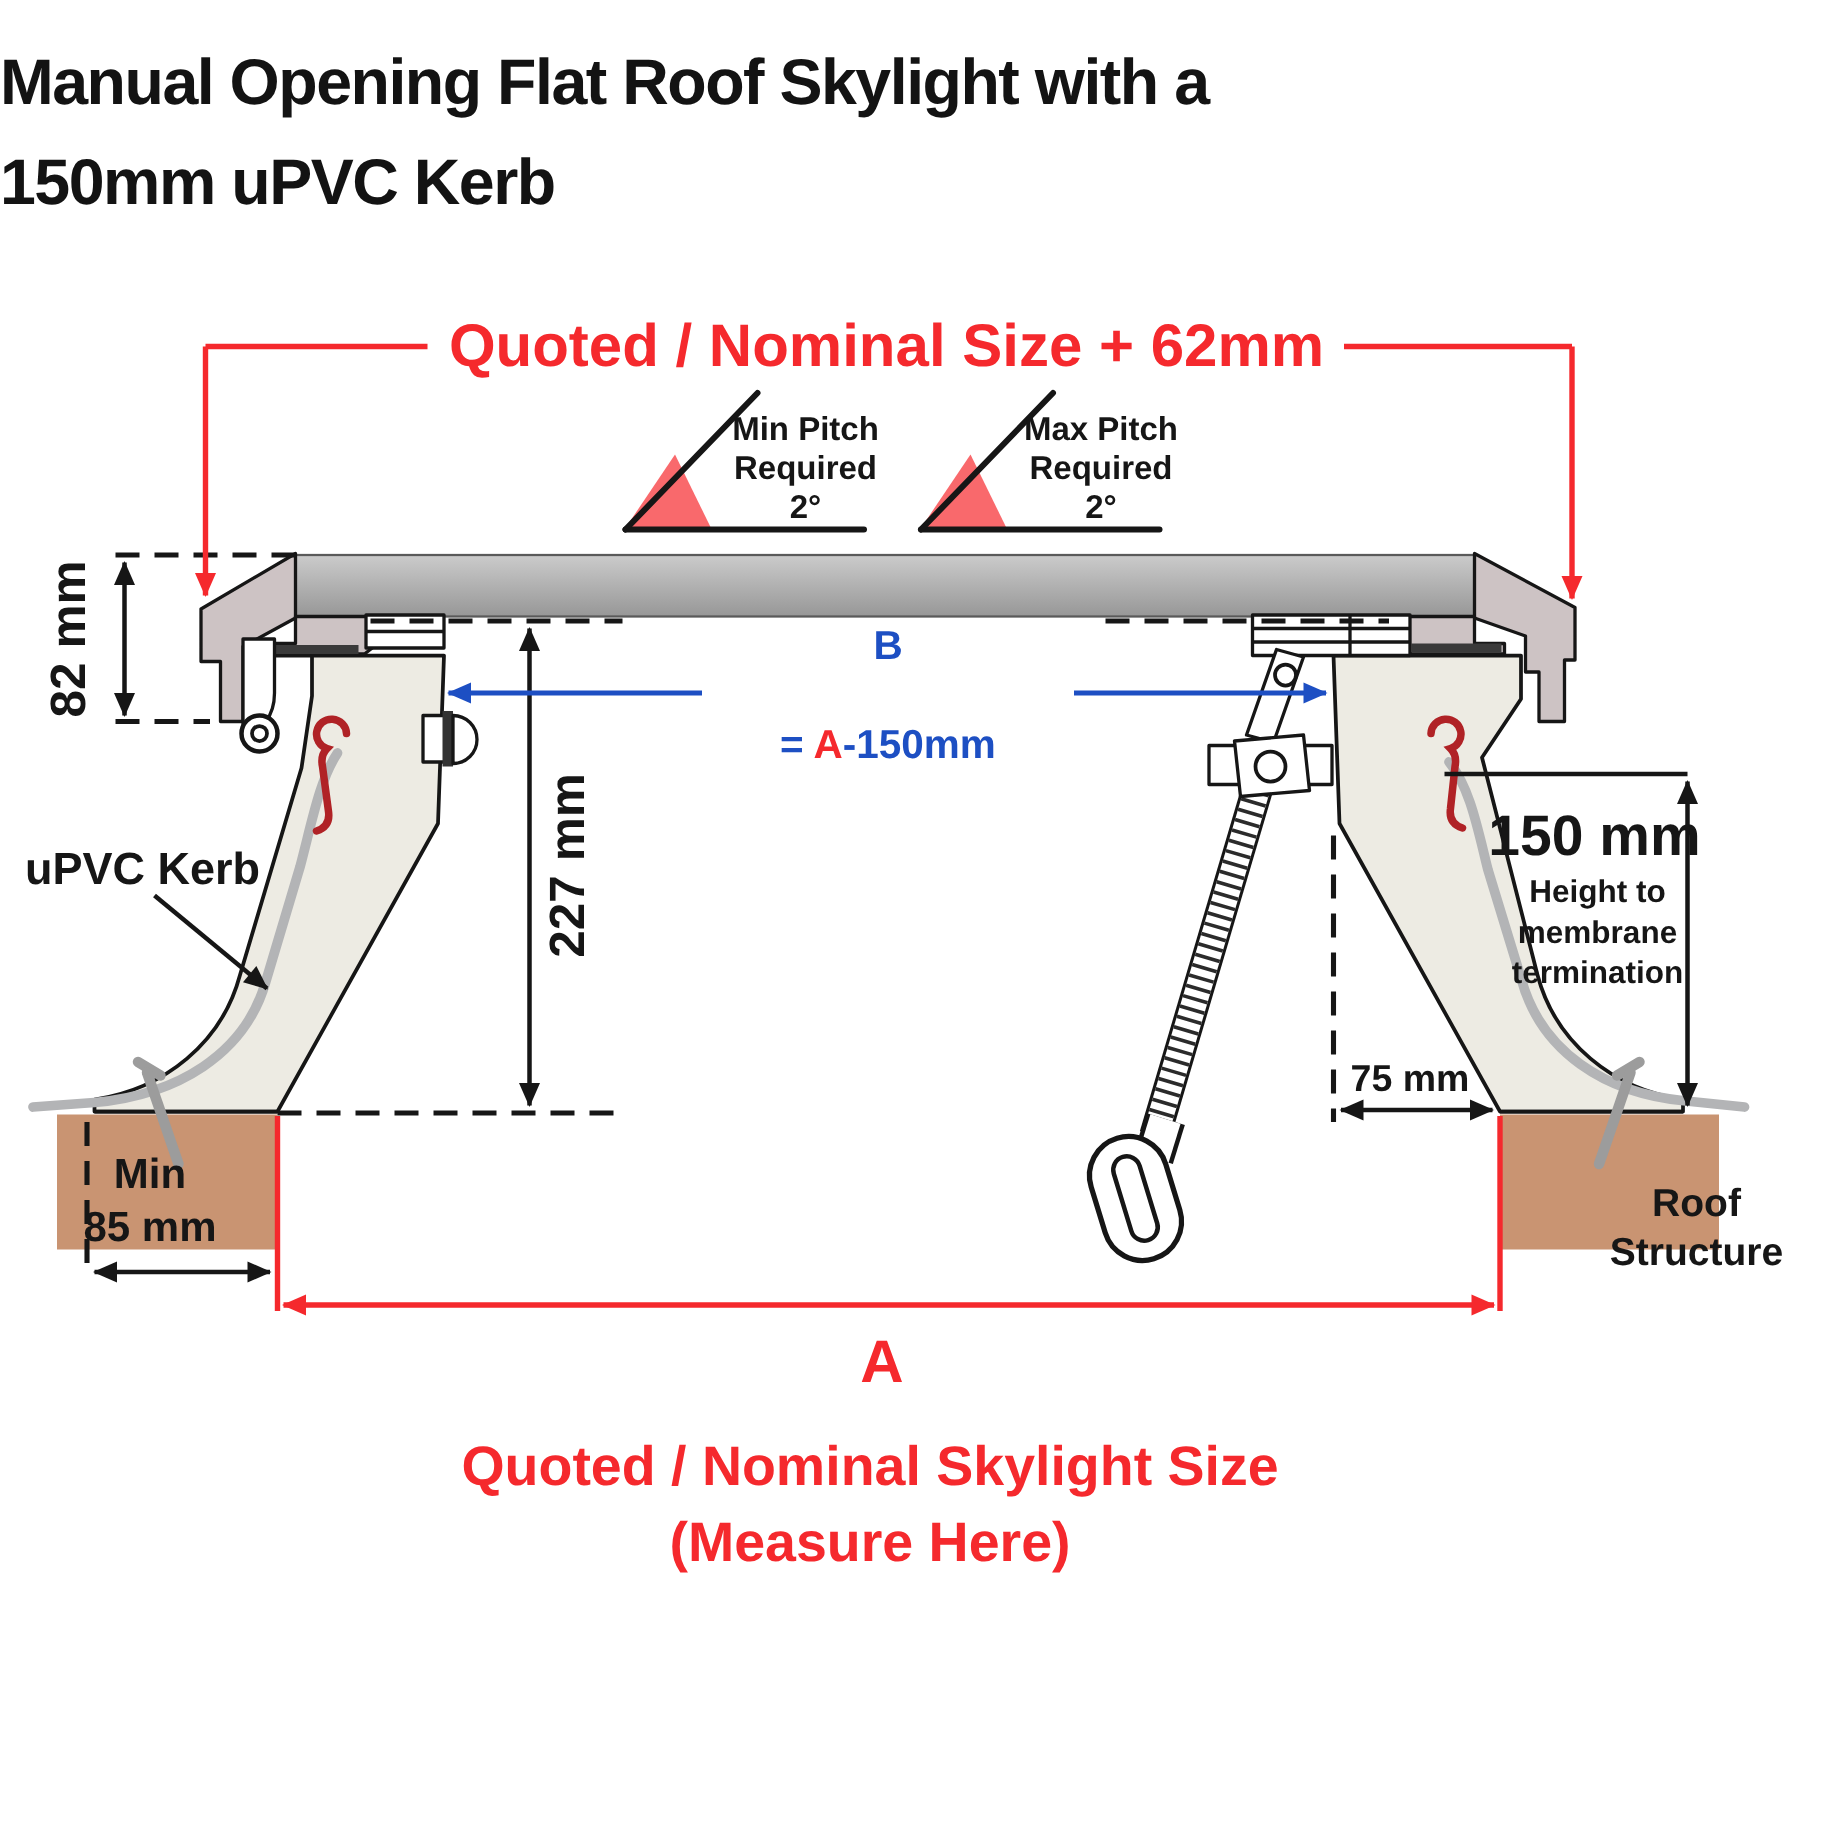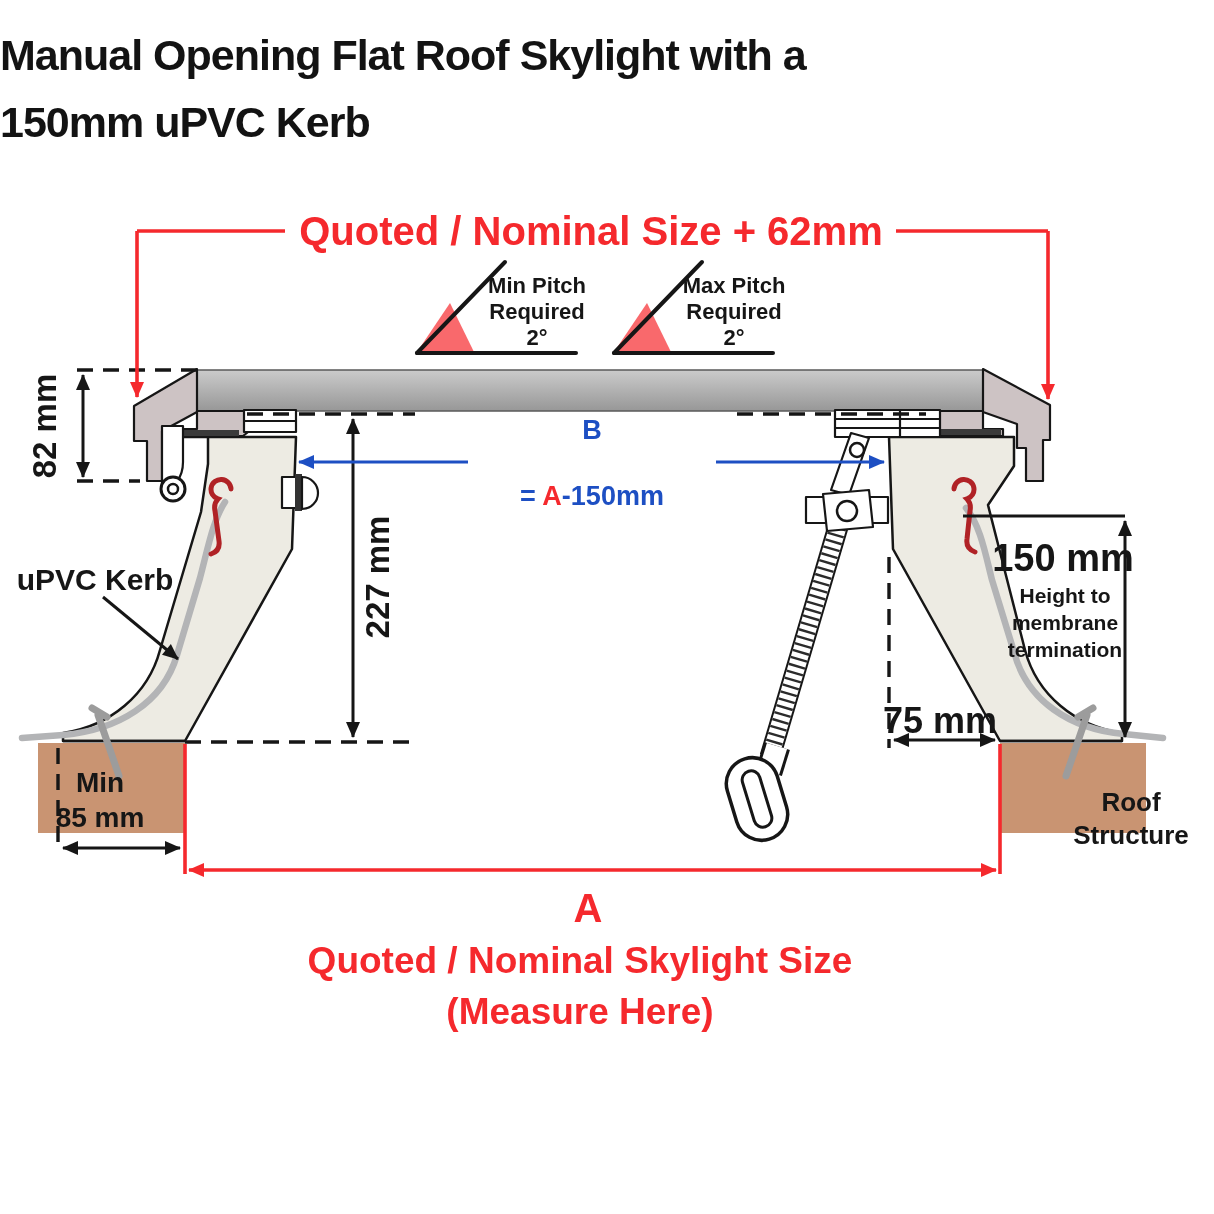--- a/index.html
+++ b/index.html
@@ -8,24 +8,24 @@
   svg{position:absolute;left:0;top:0;}
   .title{position:absolute;left:0;right:0;top:22px;text-align:left;
          font-weight:800;font-size:43px;line-height:67px;color:#131313;letter-spacing:-1px;}
   .lbl{position:absolute;transform:translate(-50%,-50%);font-weight:800;color:#161616;
        text-align:center;white-space:pre-line;line-height:1.25;}
   .v{transform:translate(-50%,-50%) rotate(-90deg);}
   .red{color:var(--red);}
   .blue{color:var(--blue);}
   .f40{font-size:40px;}
   .f38{font-size:38px;}
-  .f37{font-size:37px;}
+  .f37{font-size:37px;margin-top:17px;}
   .f33{font-size:33px;}
   .f30{font-size:30px;}
-  .f28{font-size:36px;}
+  .f28{font-size:25px;}
   .f27{font-size:27px;}
   .f26{font-size:26px;}
   .f24{font-size:28px;}
   .f22{font-size:22px;line-height:26px;}
   .f21{font-size:21px;line-height:27px;}
   
   .roof{fill:var(--brown);}
   .kerb{fill:var(--cream);stroke:var(--ink);stroke-width:2.5;stroke-linejoin:round;}
   .mauve{fill:var(--mauve);stroke:var(--ink);stroke-width:2.2;stroke-linejoin:round;}
   .white{fill:#fff;stroke:var(--ink);stroke-width:2.2;stroke-linejoin:round;}

